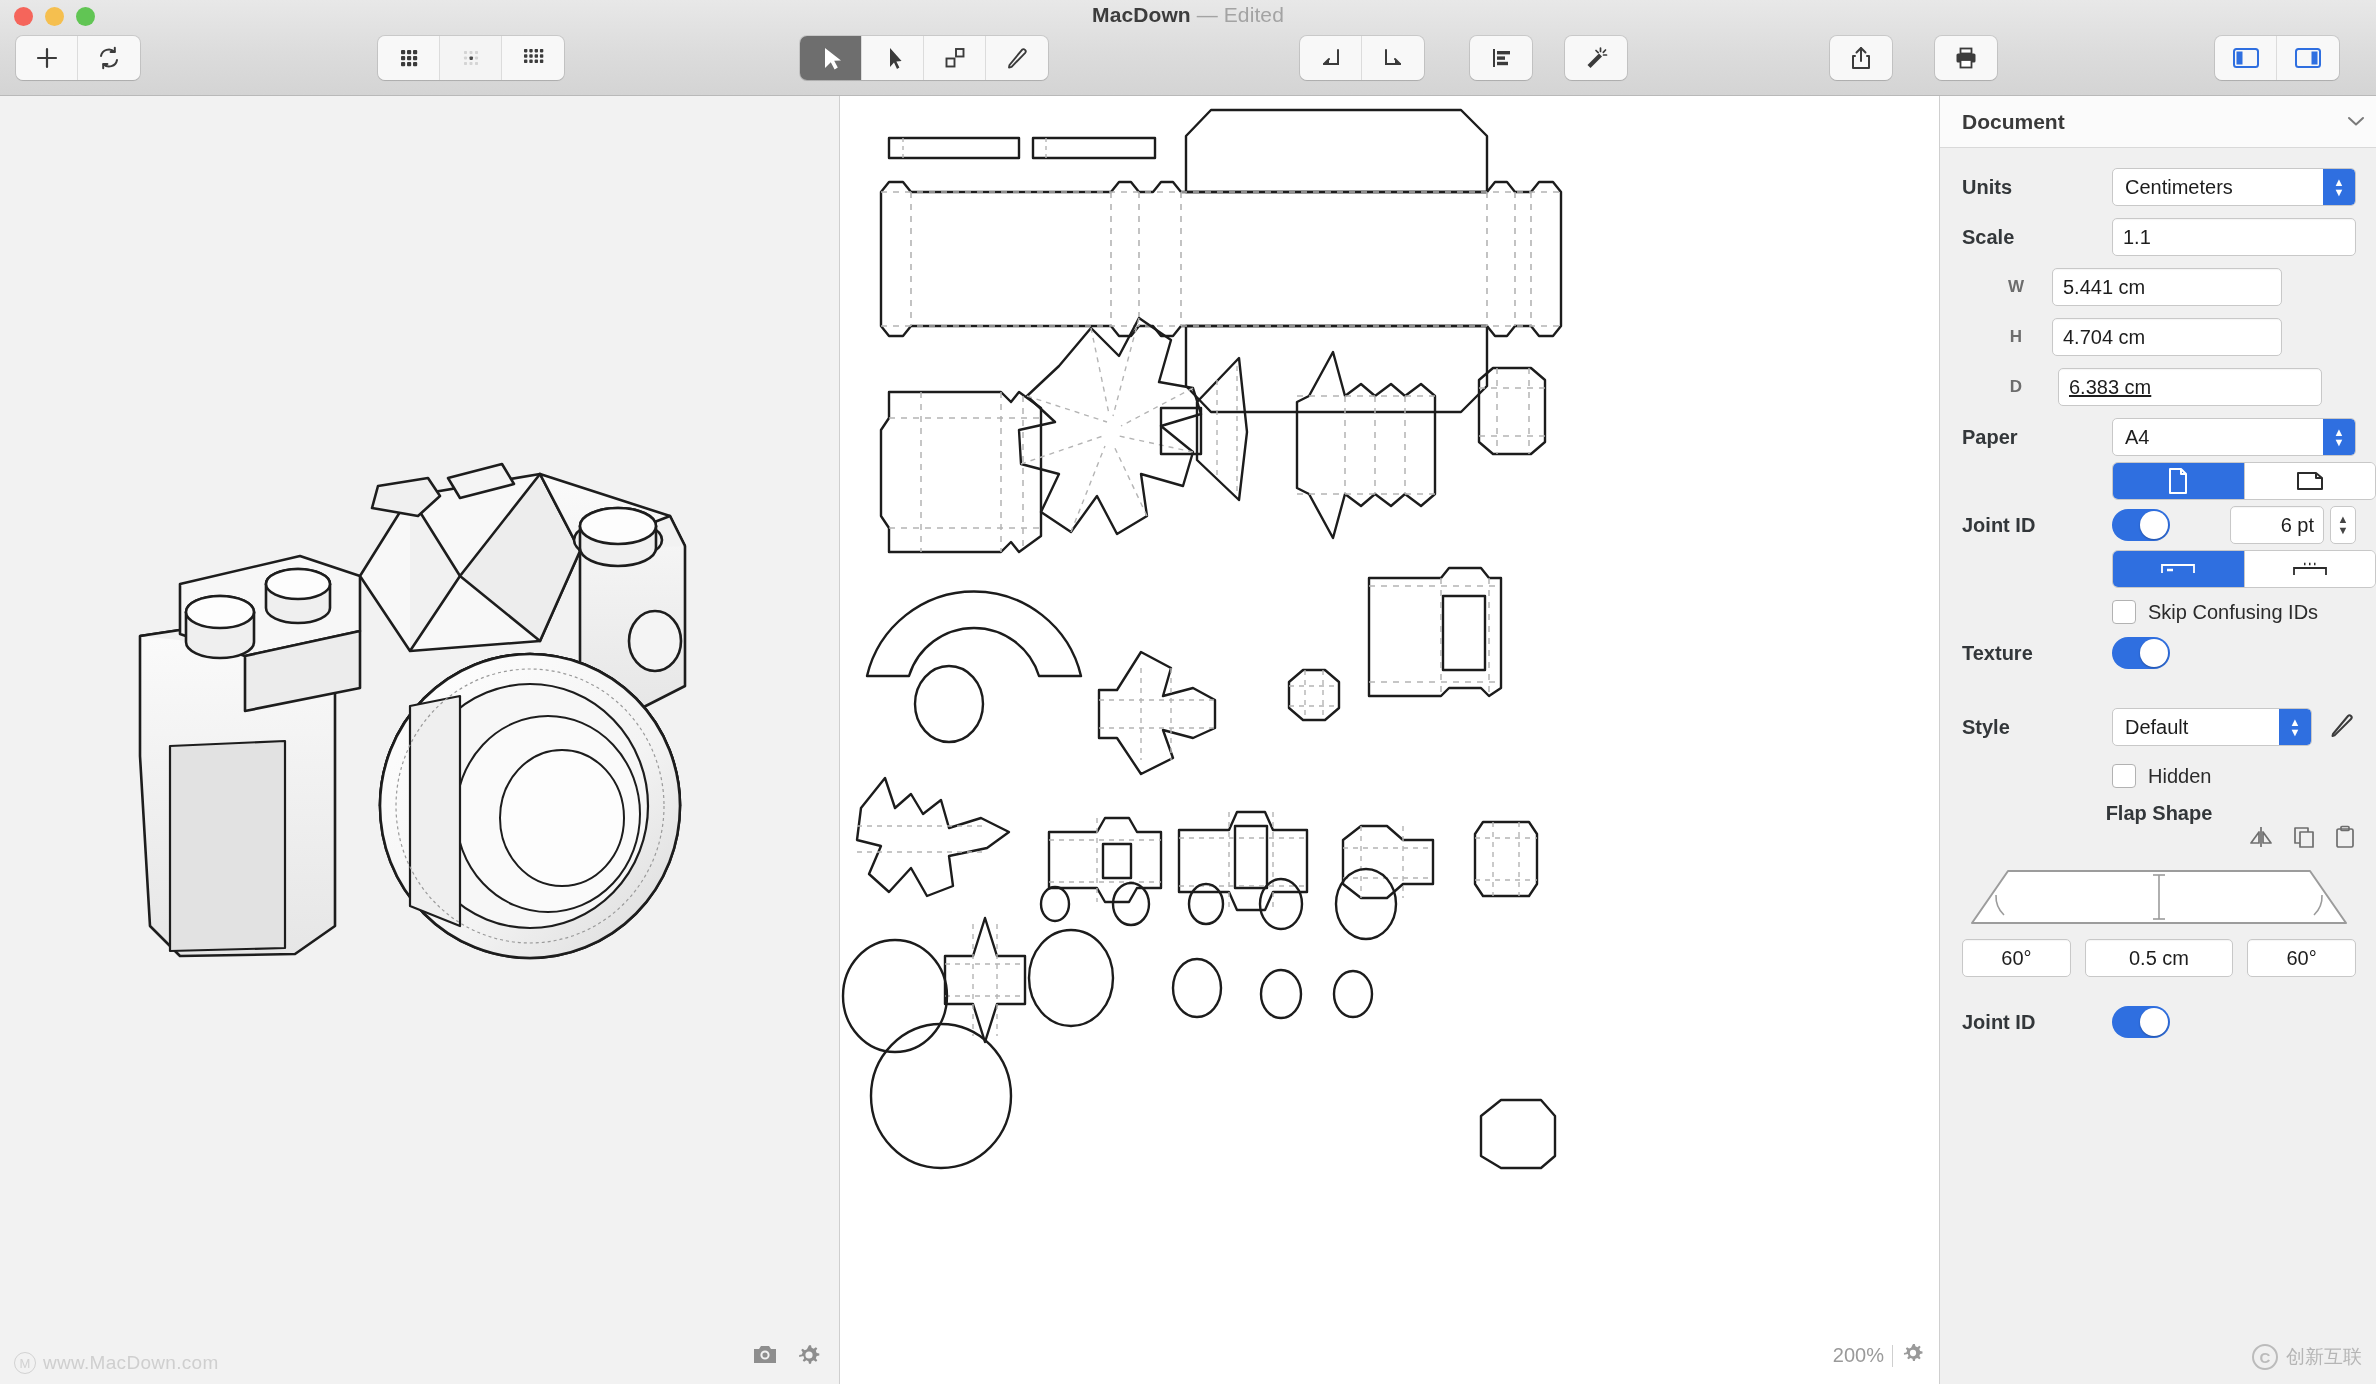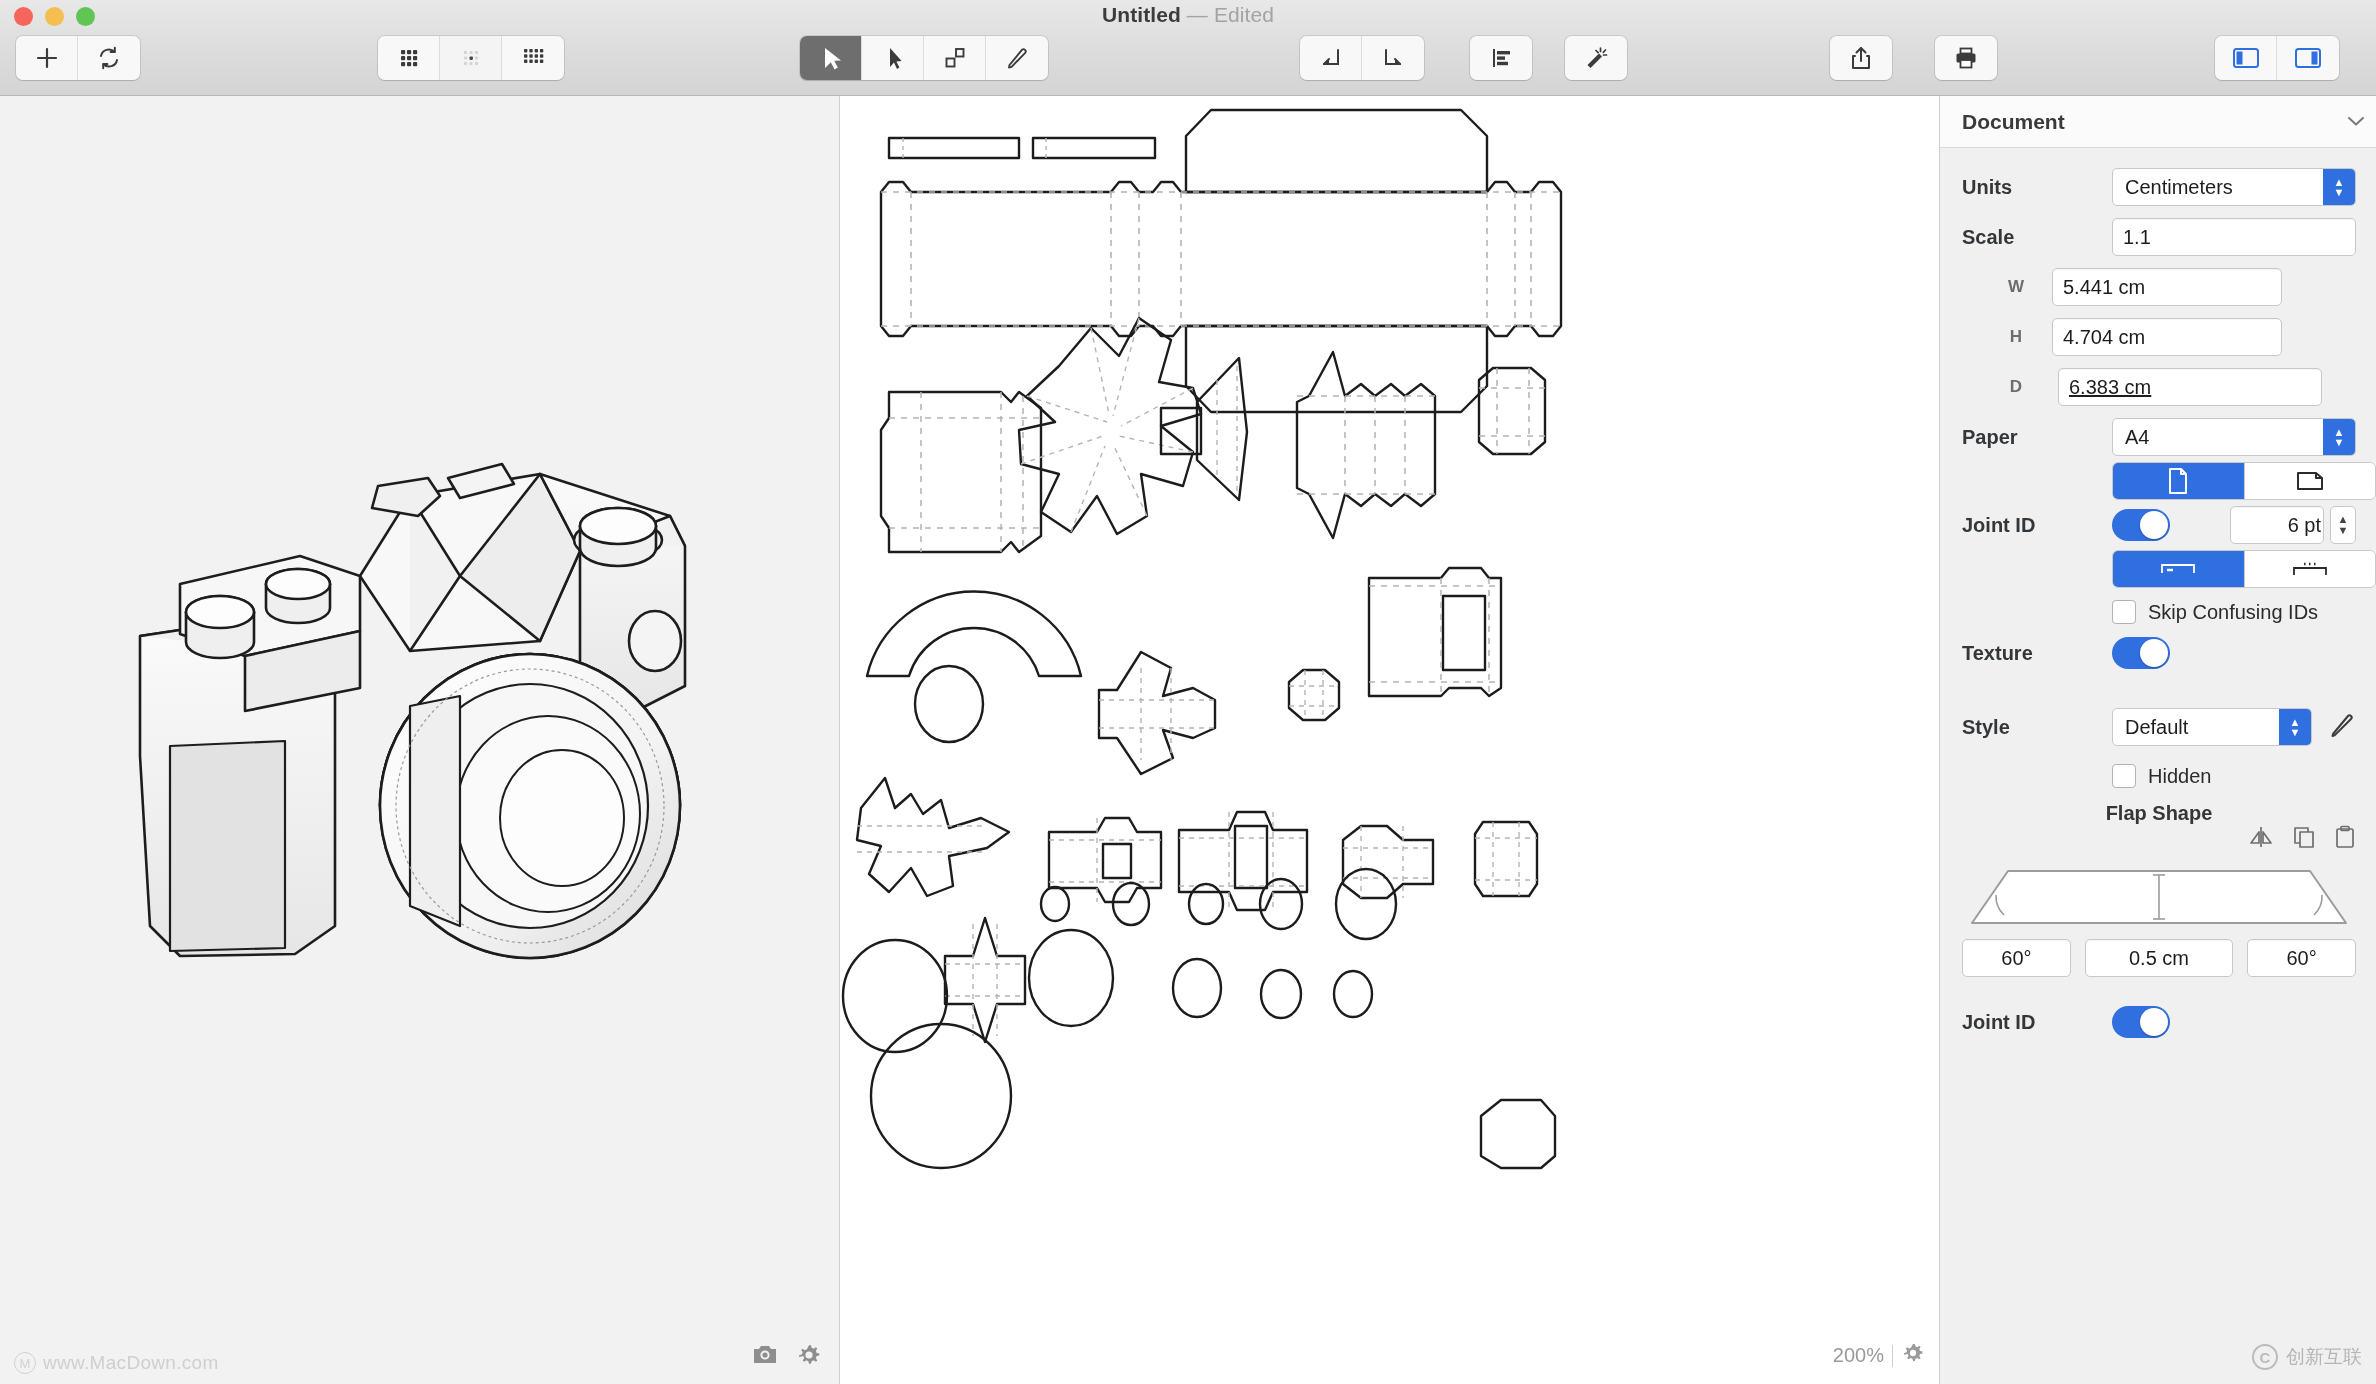--- a/index.html
+++ b/index.html
@@ -107,21 +107,21 @@
   .row { display: flex; align-items: center; min-height: 50px; }
   .row-label { width: 92px; font-size: 20px; color: #33373a; font-weight: 600; flex: none; }
   .row-label.sm { font-size: 17px; font-weight: 600; color: #6d6d6d;
     width: 28px; text-align: center; margin-left: 40px; }
 
   .field {
     height: 38px; background: #ffffff; border: 1px solid #c8c8c8; border-radius: 5px;
     font-size: 20px; color: #1d1d1d; display: flex; align-items: center;
     padding: 0 10px; box-shadow: inset 0 1px 1px rgba(0,0,0,.04);
   }
-  .field.num-right { justify-content: flex-end; padding-right: 2px; }
+  .field.num-right { justify-content: flex-end; padding-right: 9px; }
   .popup {
     position: relative; height: 38px; background: #ffffff;
     border: 1px solid #c8c8c8; border-radius: 5px; display: flex; align-items: center;
     padding: 0 44px 0 12px; font-size: 20px; color: #1d1d1d; overflow: hidden;
   }
   .popup .stepper {
     position: absolute; right: 0; top: 0; width: 32px; height: 100%;
     background: #2f6fe0; display: flex; flex-direction: column;
     align-items: center; justify-content: center; gap: 1px;
     border-radius: 0 4px 4px 0;
@@ -191,21 +191,21 @@
 
   <div class="titlebar">
 
     <div class="traffic">
       <div class="tl red"></div>
       <div class="tl yellow"></div>
       <div class="tl green"></div>
     </div>
 
     <div class="win-title">
-      <span>Untitled</span>
+      <span>MacDown</span>
       <span class="edited">—</span>
       <span class="edited">Edited</span>
     </div>
 
     <div class="tb-group grp-plus">
       <div class="tb-btn">
         <svg width="26" height="26" viewBox="0 0 26 26">
             <path d="M13 4v18M4 13h18" stroke="#3b3b3b" stroke-width="2.2" fill="none" stroke-linecap="round"></path>
           </svg>
       </div>

